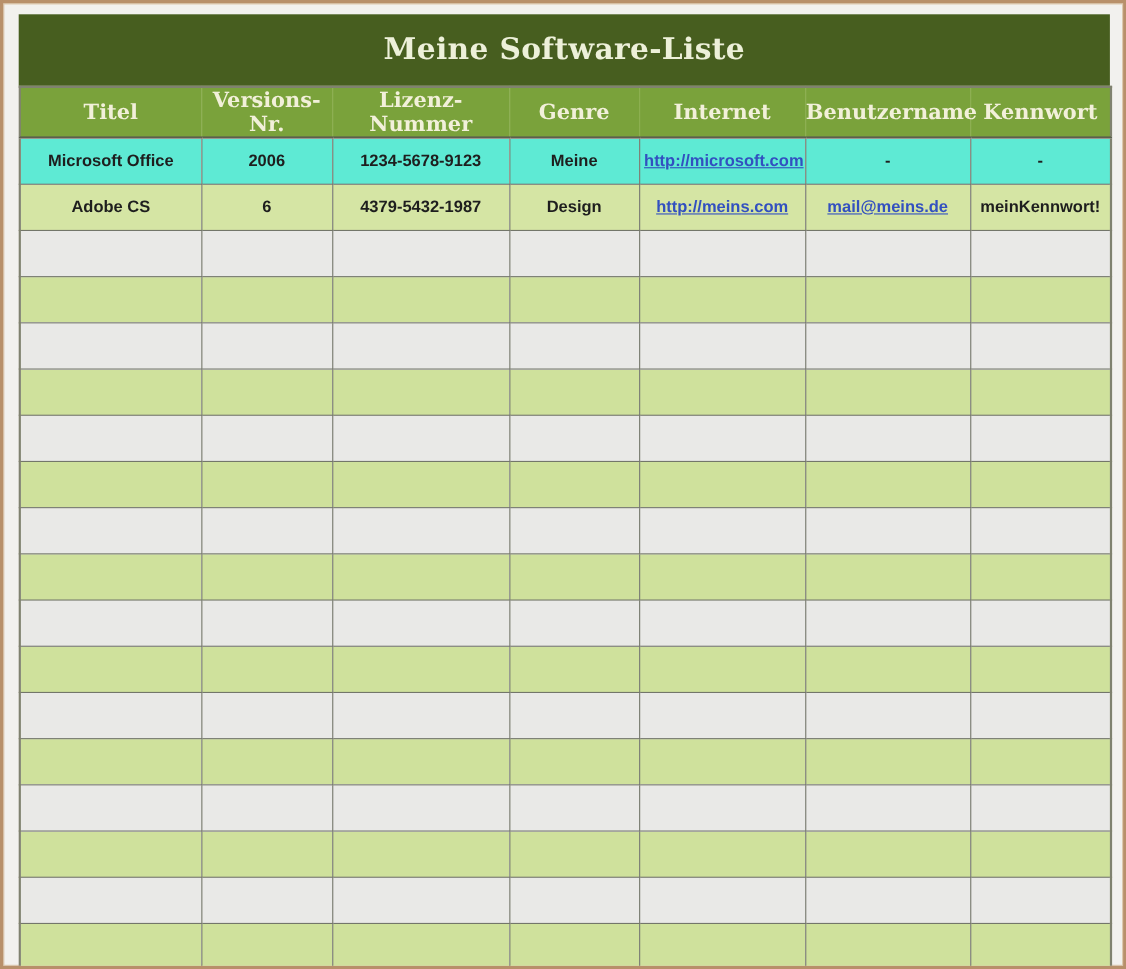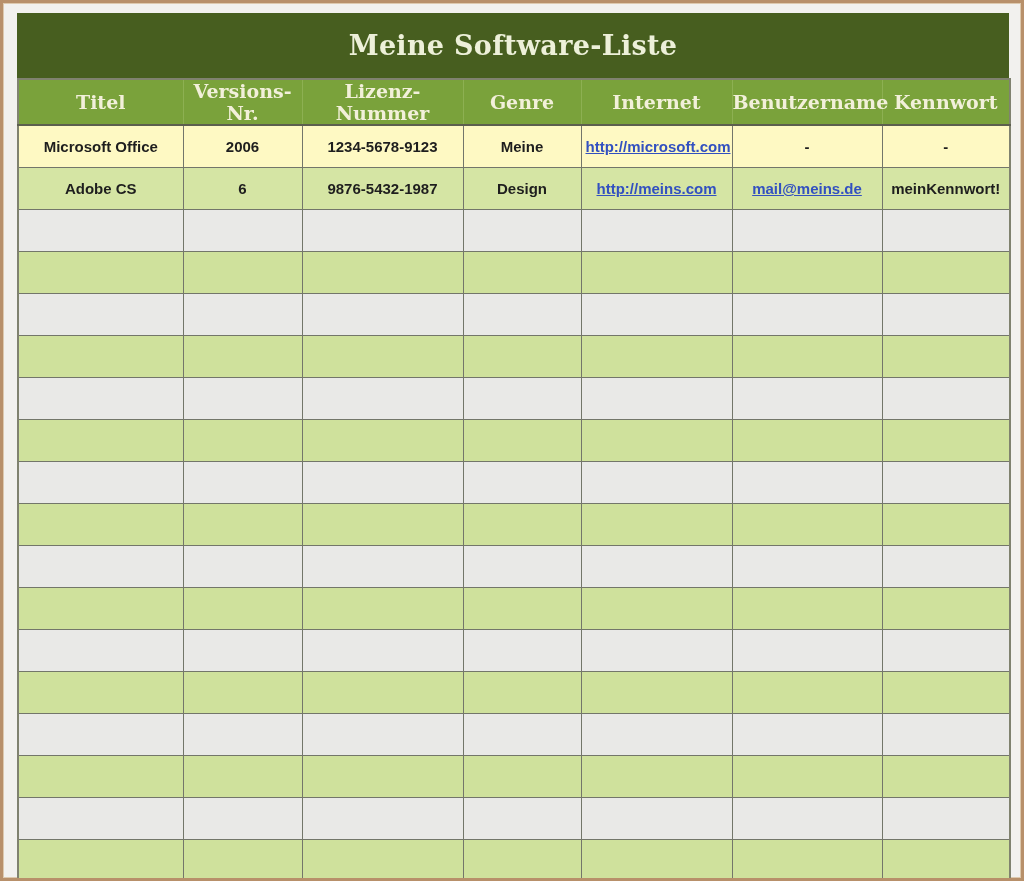--- a/index.html
+++ b/index.html
@@ -60,21 +60,21 @@
     text-align: center;
     vertical-align: middle;
     font-family: "Liberation Sans", sans-serif;
     font-weight: bold;
     font-size: 15px;
     color: #1e1e1e;
     padding: 0 4px;
     overflow: hidden;
     white-space: nowrap;
   }
-  tr.data-gray  td { background: #fef9c3; }
+  tr.data-gray  td { background: #5eead4; }
   tr.data-green td { background: #d5e5a4; }
   tr.row-gray   td { background: #e9e9e7; }
   tr.row-green  td { background: #cfe19c; }
   .link {
     color: #3250c0;
     text-decoration: underline;
     cursor: pointer;
     text-align: right;
   }
 </style>
@@ -113,21 +113,21 @@
             <td>2006</td>
             <td>1234-5678-9123</td>
             <td>Meine</td>
             <td><span class="link">http://microsoft.com</span></td>
             <td>-</td>
             <td>-</td>
           </tr>
           <tr class="data-green">
             <td>Adobe CS</td>
             <td>6</td>
-            <td>9876-5432-1987</td>
+            <td>4379-5432-1987</td>
             <td>Design</td>
             <td><span class="link">http://meins.com</span></td>
             <td><span class="link">mail@meins.de</span></td>
             <td>meinKennwort!</td>
           </tr>
           <tr class="row-gray">
             <td></td>
             <td></td>
             <td></td>
             <td></td>

